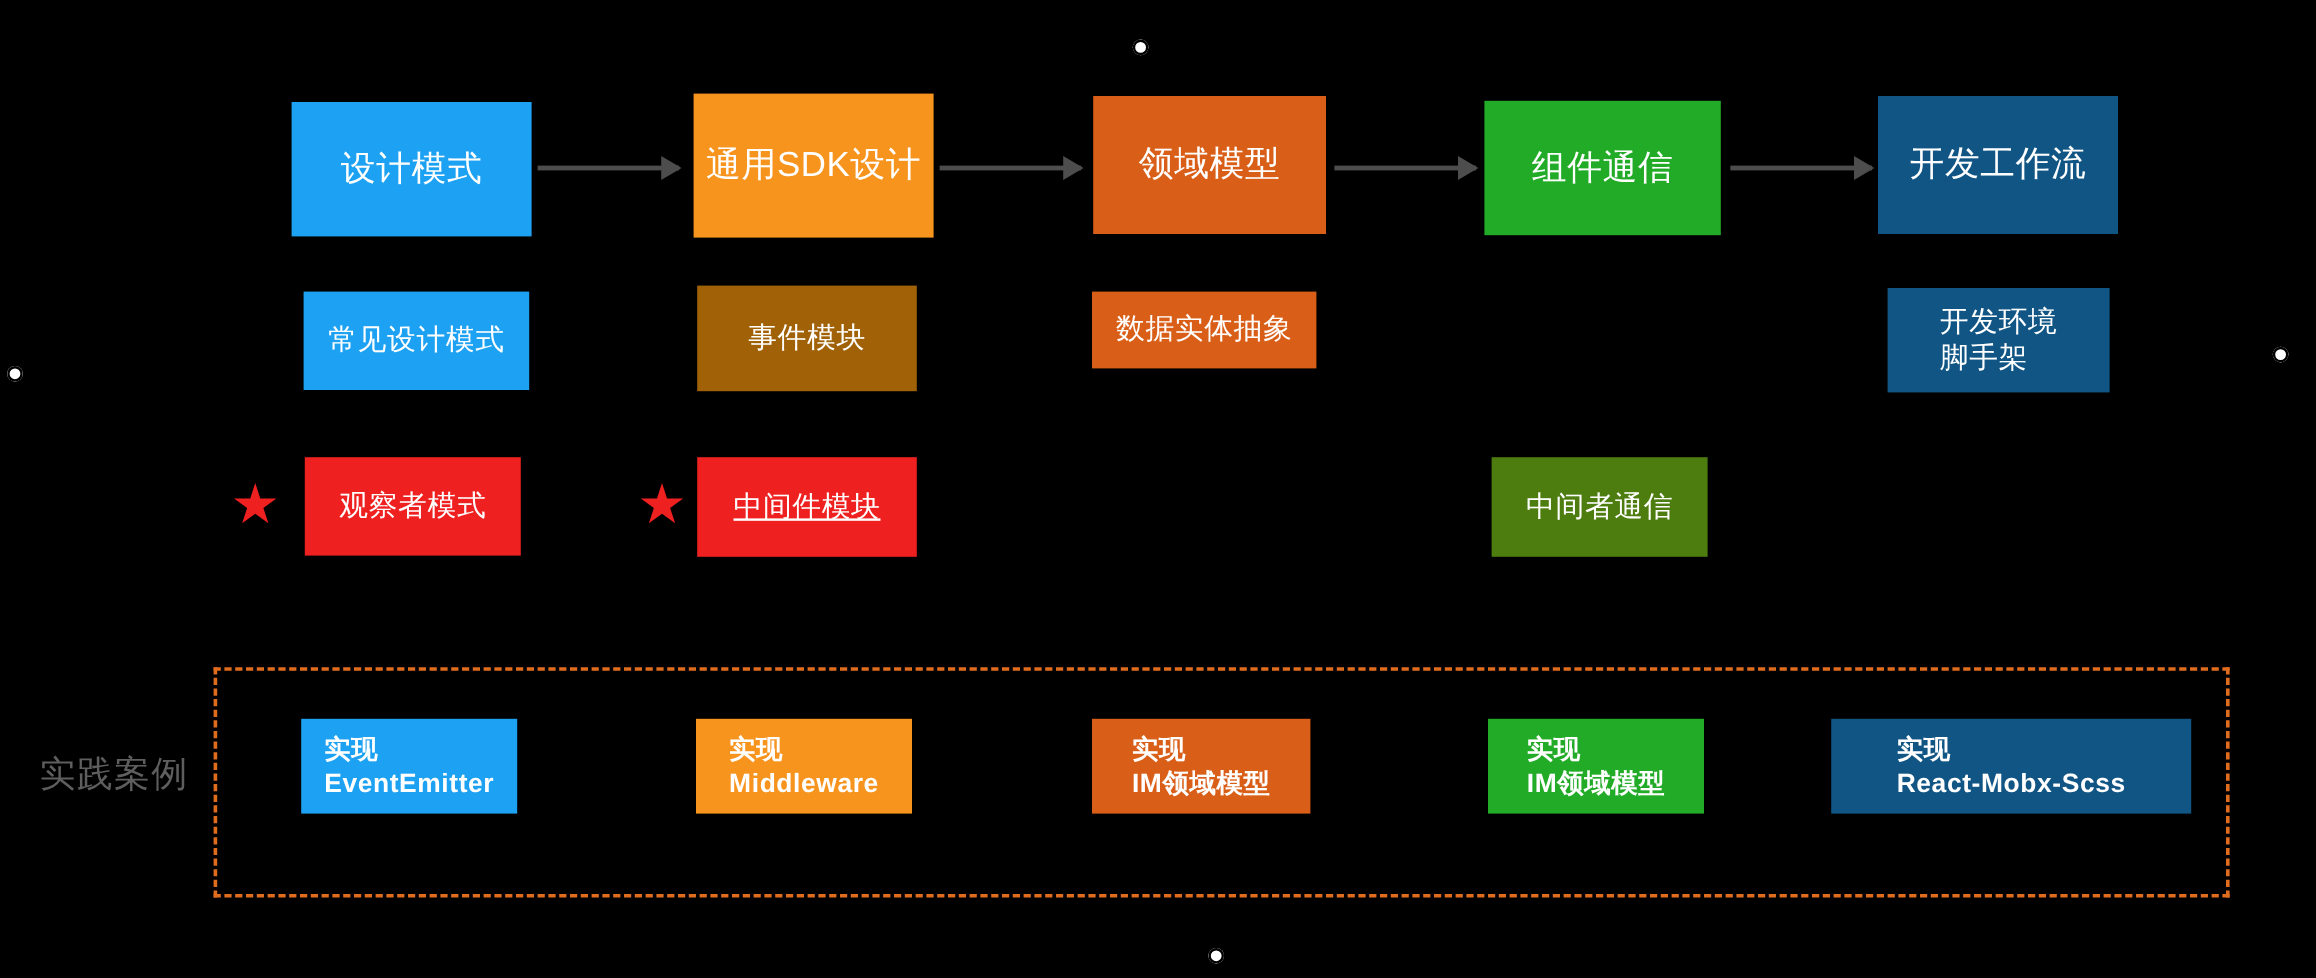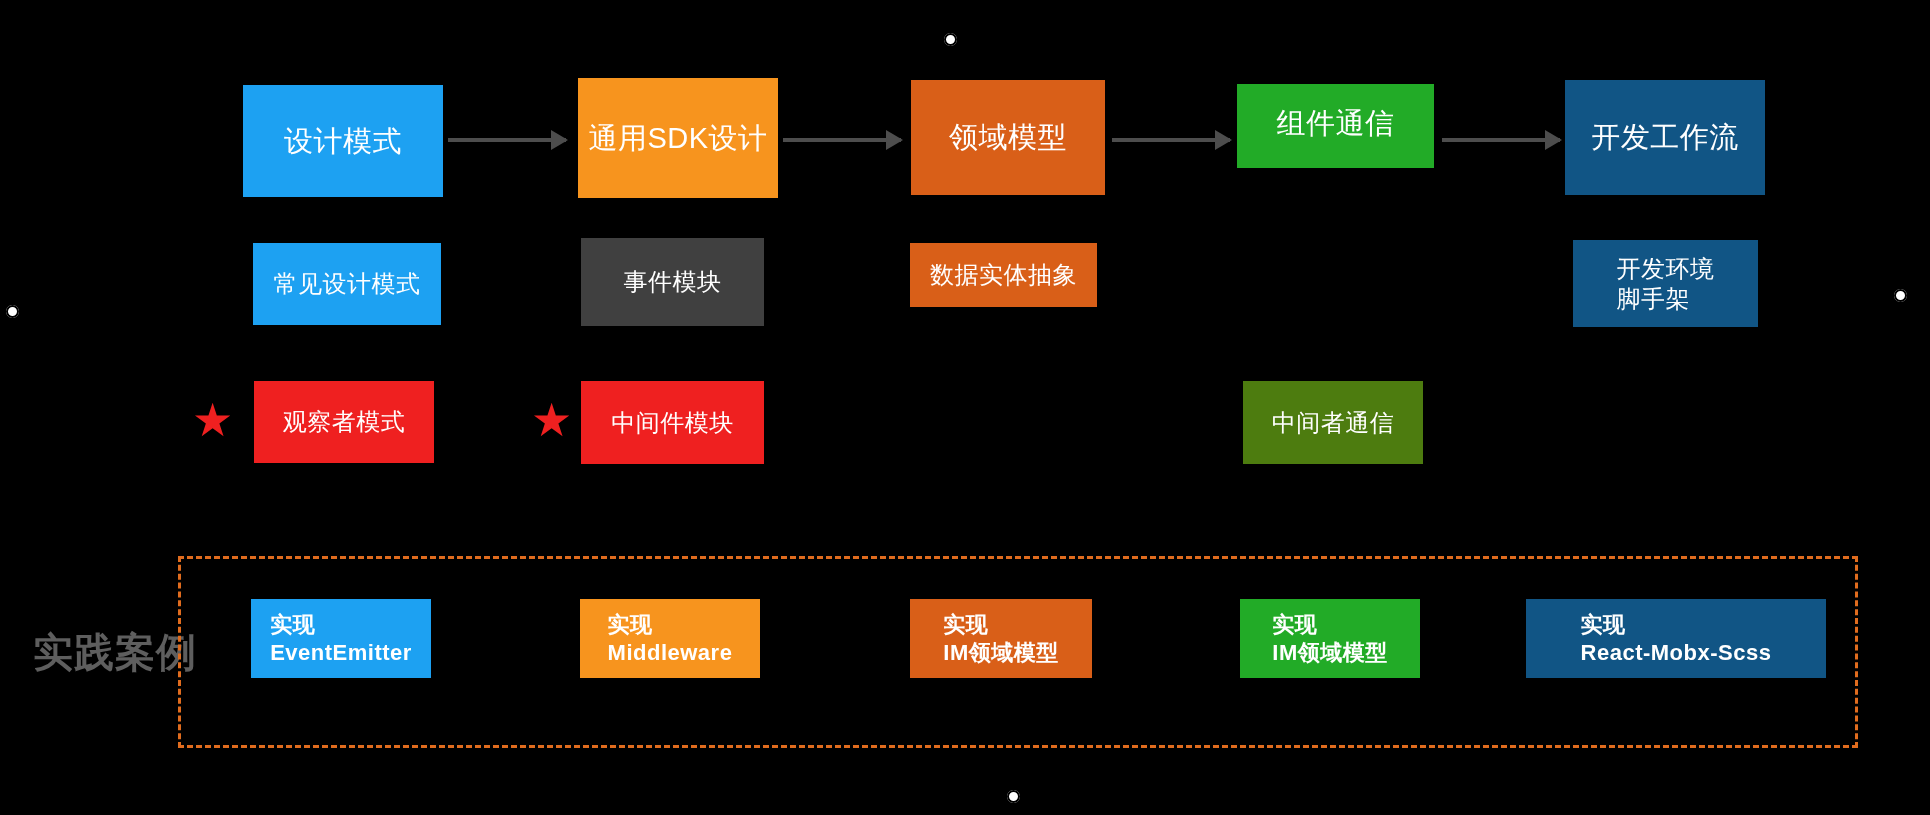--- a/index.html
+++ b/index.html
@@ -72,22 +72,22 @@
   
   .dashed-box {
     position: absolute;
     box-sizing: border-box;
     border: 3px dashed #e06c1e;
     background: transparent;
   }
   .section-label {
     position: absolute;
     color: #5e5e5e;
-    font-size: 40px;
-    font-weight: bold;
+    font-size: 30px;
+    font-weight: normal;
     letter-spacing: 1px;
     white-space: nowrap;
   }
 
   
   .handle {
     position: absolute;
     width: 13px;
     height: 13px;
     border-radius: 50%;
@@ -110,41 +110,41 @@
   <div class="arrow" style="left:448px; top:138px; width:118px;"></div>
 
   <div class="node lvl1" style="left:578px; top:78px; width:200px; height:120px; background:#f7941e;">通用SDK设计</div>
 
   <div class="arrow" style="left:783px; top:138px; width:118px;"></div>
 
   <div class="node lvl1" style="left:911px; top:80px; width:194px; height:115px; background:#d95f18;">领域模型</div>
 
   <div class="arrow" style="left:1112px; top:138px; width:118px;"></div>
 
-  <div class="node lvl1" style="left:1237px; top:84px; width:197px; height:84px; background:#22ab27;font-family:Liberation Mono, monospace;">组件通信</div>
+  <div class="node lvl1" style="left:1237px; top:84px; width:197px; height:112px; background:#22ab27;">组件通信</div>
 
   <div class="arrow" style="left:1442px; top:138px; width:118px;"></div>
 
   <div class="node lvl2" style="left:253px; top:243px; width:188px; height:82px; background:#1da1f2;">常见设计模式</div>
 
   <div class="node lvl1" style="left:1565px; top:80px; width:200px; height:115px; background:#115585;">开发工作流</div>
 
-  <div class="node lvl2" style="left:581px; top:238px; width:183px; height:88px; background:#404040;">事件模块</div>
+  <div class="node lvl2" style="left:581px; top:238px; width:183px; height:88px; background:#a16207;">事件模块</div>
 
   <div class="node lvl2" style="left:910px; top:243px; width:187px; height:64px; background:#d95f18;">数据实体抽象</div>
 
 
   <div class="node lvl2" style="left:1573px; top:240px; width:185px; height:87px; background:#115585;">开发环境
 脚手架</div>
 
   <div class="star" style="left:192px; top:401px;">★</div>
   <div class="node lvl3" style="left:254px; top:381px; width:180px; height:82px; background:#ef2020;">观察者模式</div>
 
   <div class="star" style="left:531px; top:401px;">★</div>
-  <div class="node lvl3" style="left:581px; top:381px; width:183px; height:83px; background:#ef2020;">中间件模块</div>
+  <div class="node lvl3" style="left:581px; top:381px; width:183px; height:83px; background:#ef2020;text-decoration:underline;">中间件模块</div>
 
 
   <div class="node lvl3" style="left:1243px; top:381px; width:180px; height:83px; background:#4d7c0f;">中间者通信</div>
 
   <div class="section-label" style="left:33px; top:625px;">实践案例</div>
 
   <div class="dashed-box" style="left:178px; top:556px; width:1680px; height:192px;"></div>
 
   <div class="node case" style="left:251px; top:599px; width:180px; height:79px; background:#1da1f2;">
     <span><span>实现</span><br><span>EventEmitter</span></span>

